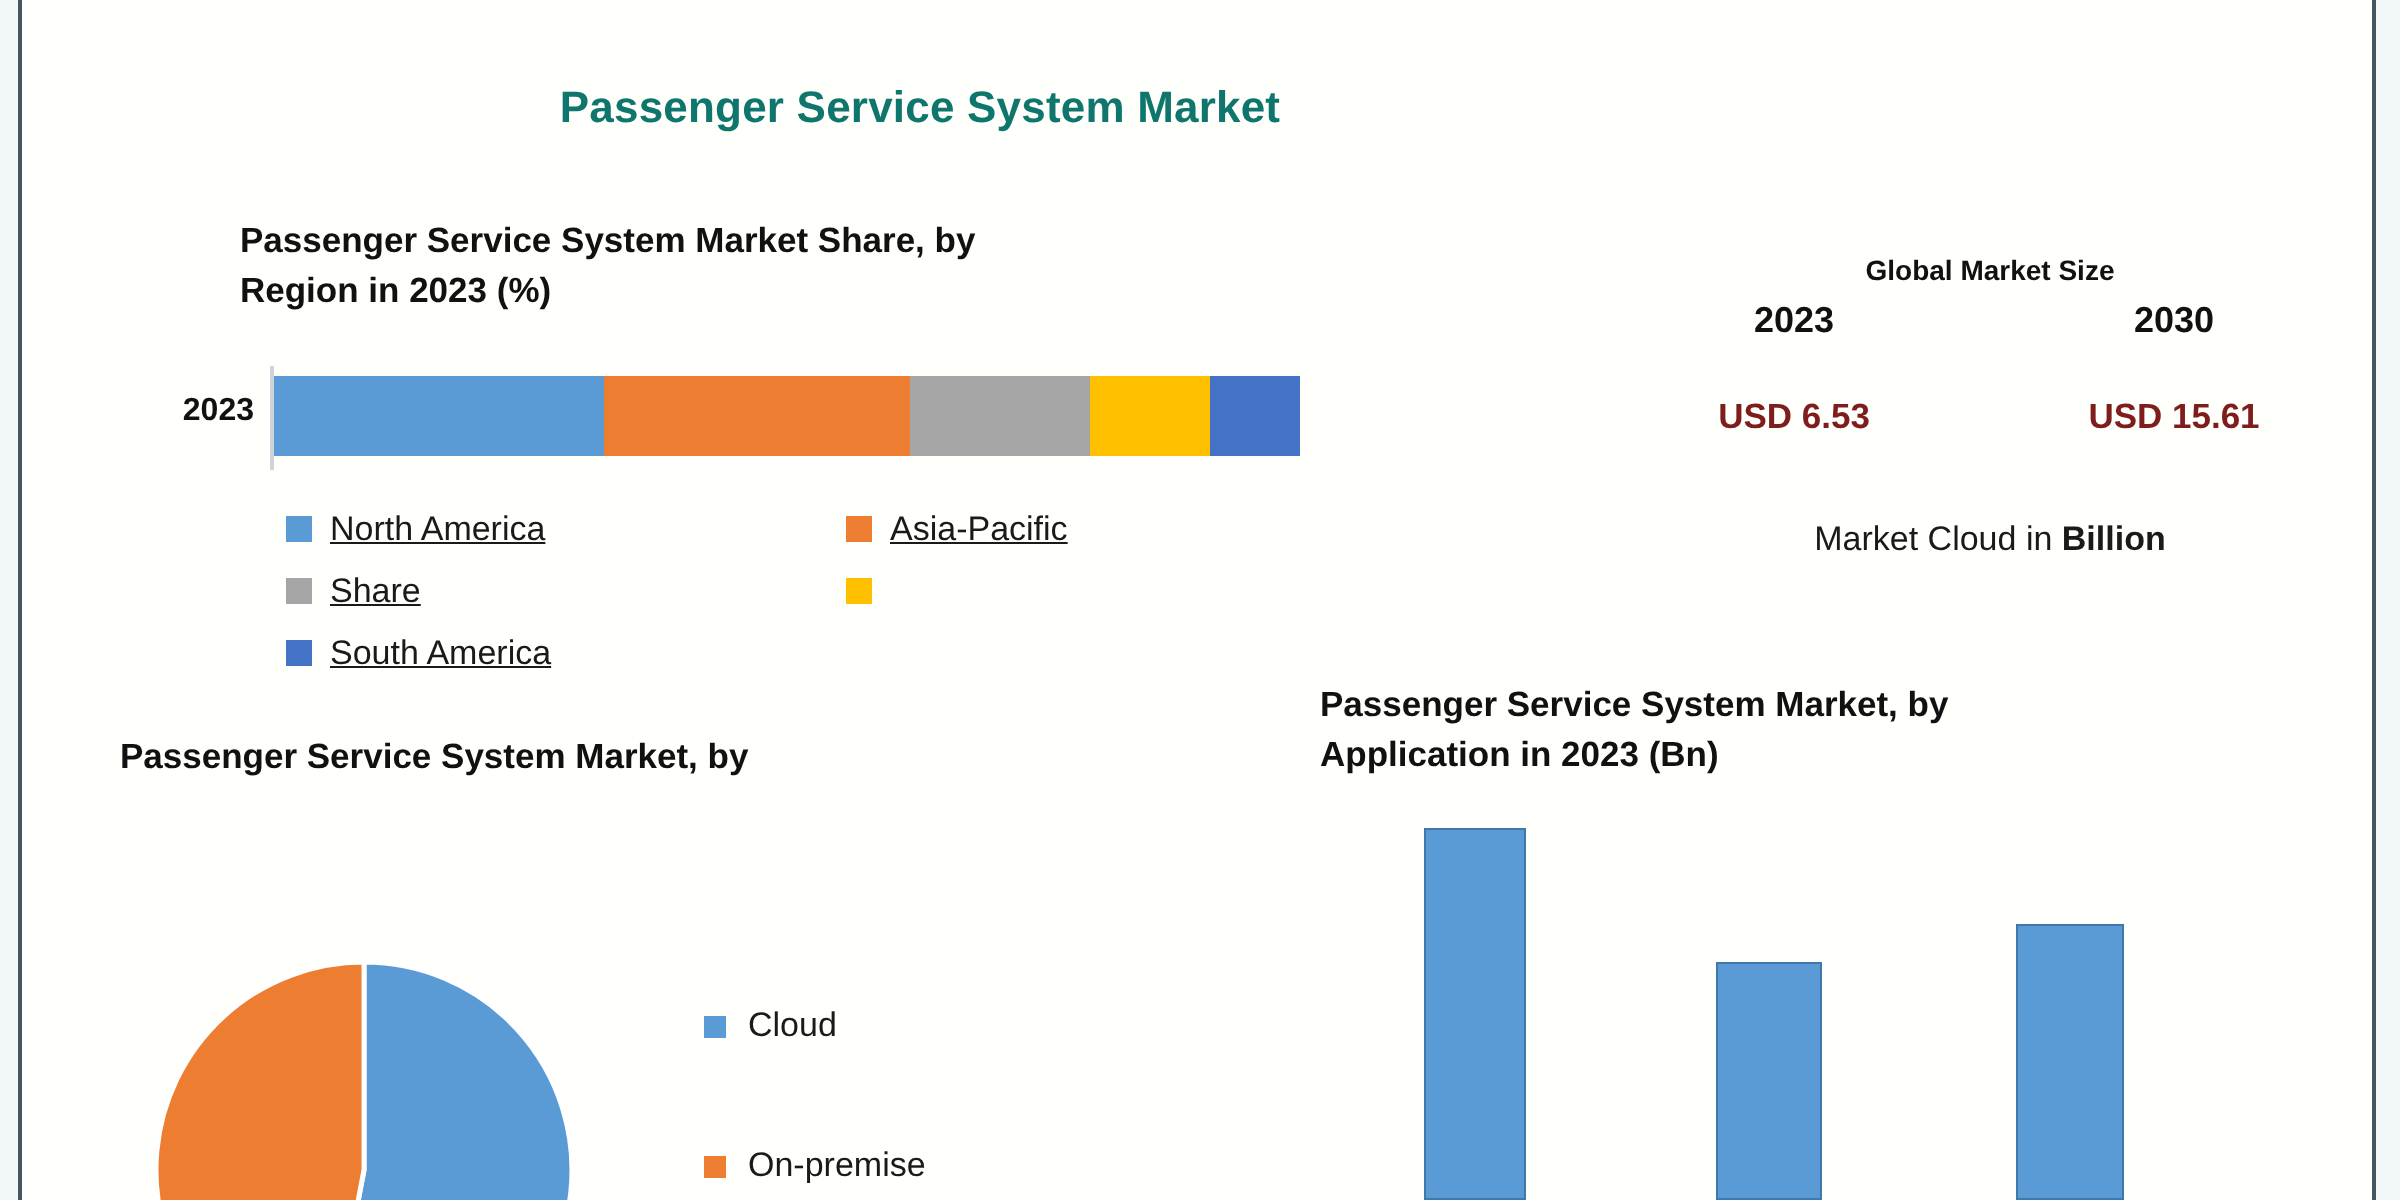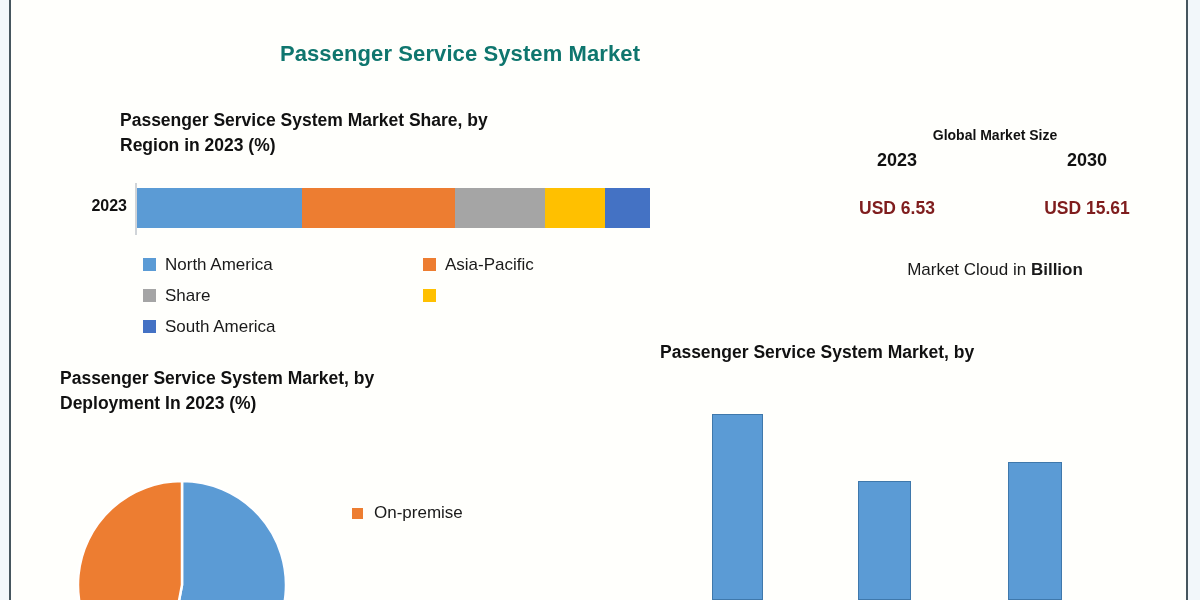--- a/index.html
+++ b/index.html
@@ -109,20 +109,21 @@
     display: flex;
     flex-wrap: wrap;
   }
   #region-legend .lg-item {
     width: 50%;
     height: 31px;
     display: flex;
     align-items: center;
     font-size: 17px;
     color: #1a1a1a;
+    text-decoration: underline;
   }
   #region-legend .lg-swatch {
     width: 13px;
     height: 13px;
     margin-right: 9px;
     flex: 0 0 13px;
   }
 
   
   #gms-panel { position: absolute; left: 0; top: 0; }
@@ -311,39 +312,43 @@
       <div class="gms-year">2030</div>
       <div class="gms-value">USD 15.61</div>
     </div>
 
     <div id="gms-footnote"><span>Market Cloud in </span><b>Billion</b></div>
   </div>
 
   <div id="deploy-panel">
     <div class="panel-title" id="deploy-title">
       <div>Passenger Service System Market, by</div>
-      <div>Deployment In 2023 (%)</div>
     </div>
 
     <svg id="deploy-pie" viewBox="0 0 210 210">
         <path d="M 105 105 L 105.00 1.00 A 104 104 0 1 1 85.51 207.16 Z" fill="#5B9BD5" stroke="#ffffff" stroke-width="2.5"></path>
         <path d="M 105 105 L 85.51 207.16 A 104 104 0 0 1 105.00 1.00 Z" fill="#ED7D31" stroke="#ffffff" stroke-width="2.5"></path>
       </svg>
 
     <div id="deploy-legend">
         <div class="lg-item">
+          <span class="lg-swatch" style="background: rgb(91, 155, 213);"></span>
+          <span>Cloud</span>
+        </div>
+        <div class="lg-item">
           <span class="lg-swatch" style="background: rgb(237, 125, 49);"></span>
           <span>On-premise</span>
         </div>
       </div>
   </div>
 
   <div id="app-panel">
     <div class="panel-title" id="app-title">
       <div>Passenger Service System Market, by</div>
+      <div>Application in 2023 (Bn)</div>
     </div>
 
     <div id="app-plot">
         <div class="app-bar" style="left: 52px; width: 51px; height: 186px; background: rgb(91, 155, 213);"></div>
         <div class="app-bar" style="left: 198px; width: 53px; height: 119px; background: rgb(91, 155, 213);"></div>
         <div class="app-bar" style="left: 348px; width: 54px; height: 138px; background: rgb(91, 155, 213);"></div>
       </div>
   </div>
 
 </div>

